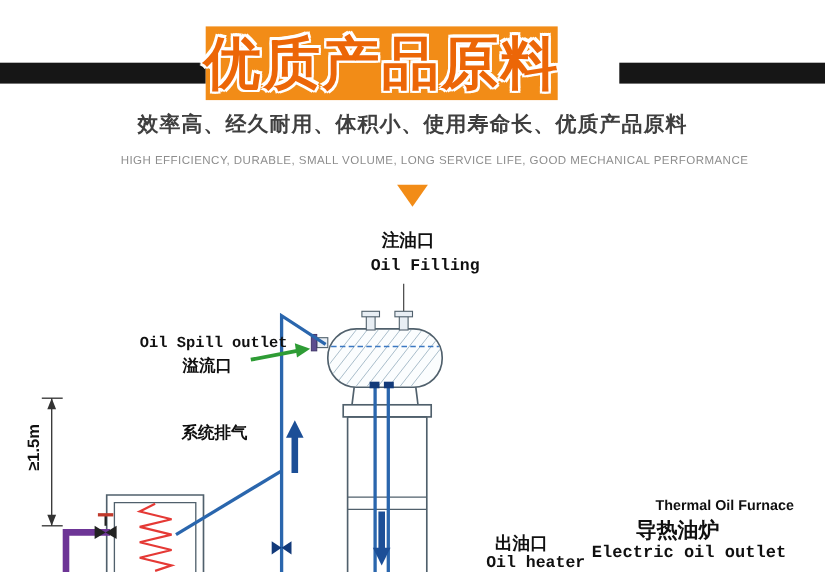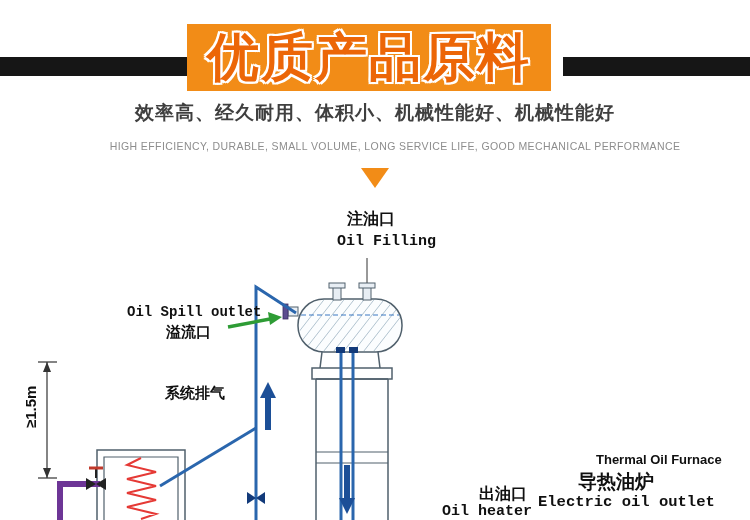--- a/index.html
+++ b/index.html
@@ -3,21 +3,21 @@
 <meta charset="utf-8">
 <style>
   * { margin:0; padding:0; box-sizing:border-box; }
   html,body { width:750px; height:520px; background:#ffffff; font-family:"Liberation Sans", sans-serif; }
   .stage { position:relative; width:750px; height:520px; overflow:hidden; background:#ffffff; }
 
   
   .side-bar { position:absolute; top:57px; height:19px; background:#161616; }
   .side-bar.left  { left:0; width:187px; }
   .side-bar.right { right:0; width:187px; }
-  .banner-box { position:absolute; left:187px; top:24px; width:364px; height:67px;
+  .banner-box { position:absolute; left:187px; top:24px; width:320px; height:67px;
                 background:#f28c17; display:flex; align-items:center; justify-content:center; }
   .banner-title { font-size:52px; font-weight:bold; letter-spacing:2px; color:#ec6607; white-space:nowrap;
                   text-shadow:-2px -2px 0 #fff, 2px -2px 0 #fff, -2px 2px 0 #fff, 2px 2px 0 #fff,
                               0 -2px 0 #fff, 0 2px 0 #fff, -2px 0 0 #fff, 2px 0 0 #fff; }
   .tagline-cn { position:absolute; top:100px; left:0; width:750px; text-align:center;
                 font-size:19px; font-weight:bold; color:#3f3f3f; letter-spacing:1px; }
   .tagline-en { position:absolute; top:140px; left:0; width:750px; text-align:center;
                 font-size:10.5px; color:#8d8d8d; letter-spacing:0.4px;padding-left:40px; }
   .down-triangle { position:absolute; left:361px; top:168px; width:0; height:0;
                    border-left:14px solid transparent; border-right:14px solid transparent;
@@ -29,37 +29,37 @@
   .cn   { font-weight:bold; font-family:"Liberation Sans", sans-serif; }
   .mono { font-weight:bold; font-family:"Liberation Mono", monospace; }
 
   #lbl-oil-filling-cn { left:316px; top:209px; width:110px; text-align:center; font-size:16px; }
   #lbl-oil-filling-en { left:306px; top:233px; width:130px; text-align:right; font-size:15px; }
   #lbl-oil-spill-en   { left:127px; top:304px; font-size:14px; }
   #lbl-oil-spill-cn   { left:166px; top:323px; font-size:15px; }
   #lbl-sys-exhaust-cn { left:165px; top:384px; font-size:15px;text-align:center; }
   #lbl-sys-exhaust-en { left:141px; top:402px; font-size:14px; }
   #lbl-min-height     { left:22px; top:428px; transform:rotate(-90deg); transform-origin:0 0; font-size:15px; }
-  #lbl-oil-outlet-cn  { left:450px; top:484px; font-size:16px;margin-left:29px; }
+  #lbl-oil-outlet-cn  { left:450px; top:484px; font-size:16px; }
   #lbl-oil-outlet-en  { left:442px; top:503px; font-size:15px; }
   #lbl-furnace-en     { left:596px; top:452px; font-size:13px; font-weight:bold; }
   #lbl-furnace-cn     { left:578px; top:469px; font-size:19px; }
   #lbl-furnace-en2    { left:538px; top:493px; font-size:15.5px; }
 </style>
 </head>
 <body>
 
 <div class="stage">
 
   <div class="side-bar left"></div>
   <div class="side-bar right"></div>
   <div class="banner-box">
     <span class="banner-title">优质产品原料</span>
   </div>
-  <div class="tagline-cn">效率高、经久耐用、体积小、机械性能好、机械性能好</div>
+  <div class="tagline-cn">效率高、经久耐用、体积小、使用寿命长、优质产品原料</div>
   <div class="tagline-en">HIGH EFFICIENCY, DURABLE, SMALL VOLUME, LONG SERVICE LIFE, GOOD MECHANICAL PERFORMANCE</div>
   <div class="down-triangle"></div>
 
   <svg class="diagram" width="750" height="520" viewBox="0 0 750 520">
     <defs>
       <clipPath id="tankclip">
           <rect x="299" y="300" width="102" height="51" rx="25" ry="25"></rect>
         </clipPath>
     </defs>
 

